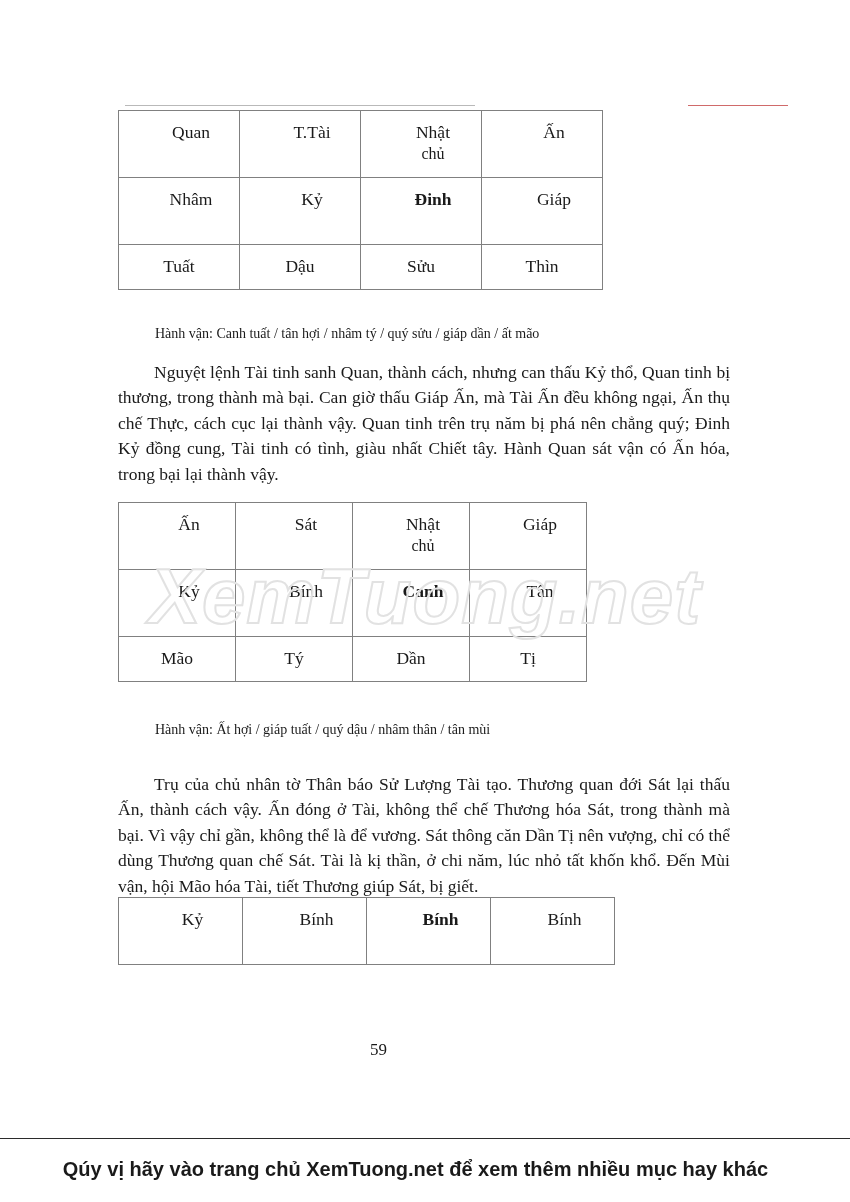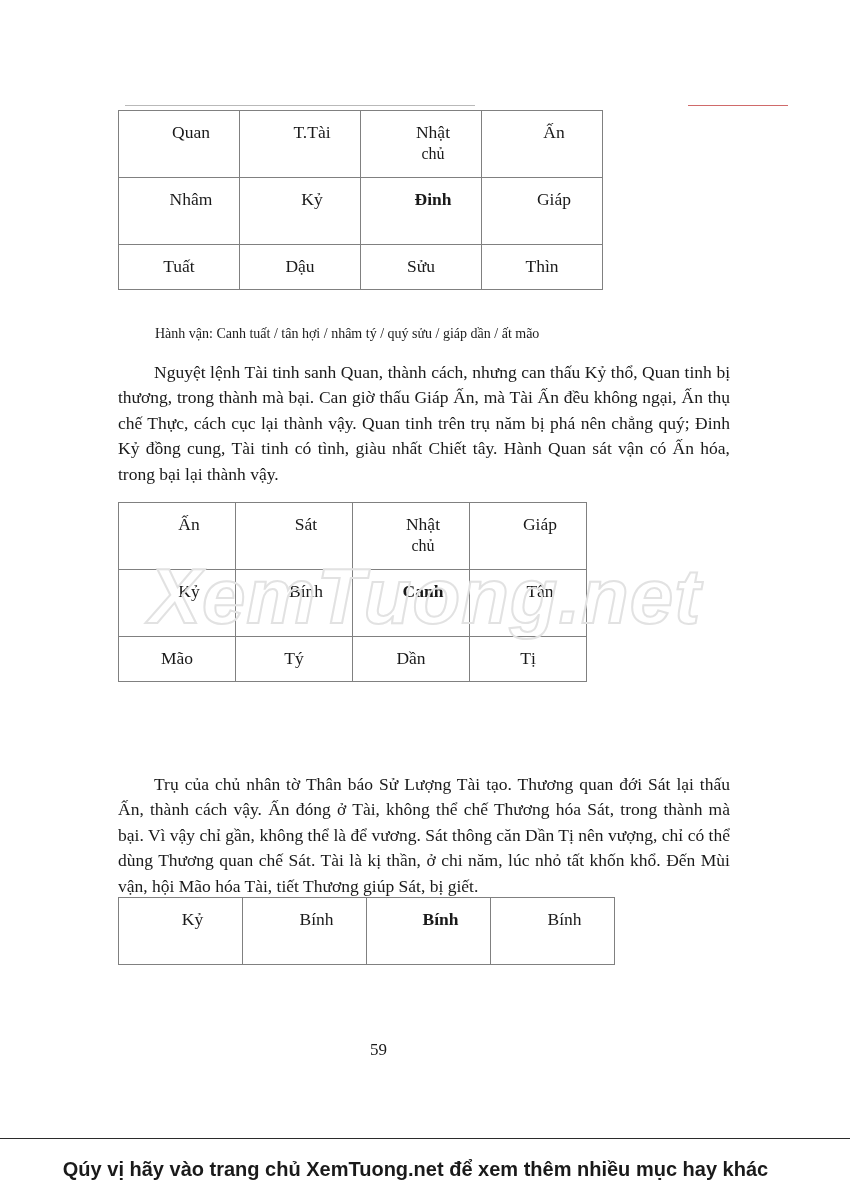--- a/index.html
+++ b/index.html
@@ -216,20 +216,21 @@
         <td><span>Tý</span></td>
         <td><span>Dần</span></td>
         <td><span>Tị</span></td>
       </tr>
     </tbody>
       </table>
   </div>
 
   <div class="watermark">XemTuong.net</div>
 
+  <div class="hanhvan" id="hanhvan2">Hành vận: Ất hợi / giáp tuất / quý dậu / nhâm thân / tân mùi</div>
 
   <div class="para" id="para2">
     <span class="indent">Trụ của chủ nhân tờ Thân báo Sử Lượng Tài tạo. Thương quan đới Sát lại thấu Ấn, thành cách vậy. Ấn đóng ở Tài, không thể chế Thương hóa Sát, trong thành mà bại. Vì vậy chỉ gần, không thể là để vương. Sát thông căn Dần Tị nên vượng, chỉ có thể dùng Thương quan chế Sát. Tài là kị thần, ở chi năm, lúc nhỏ tất khốn khổ. Đến Mùi vận, hội Mão hóa Tài, tiết Thương giúp Sát, bị giết.</span>
   </div>
 
   <div id="table3-wrap">
     <table class="chart">
       <tbody>
       <tr>
         <td class="tall"><span>Kỷ</span></td>

